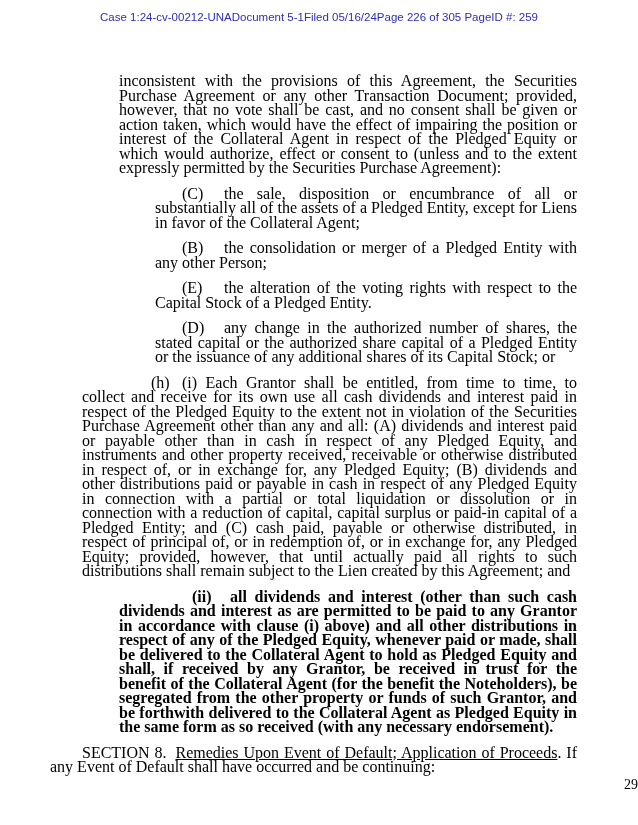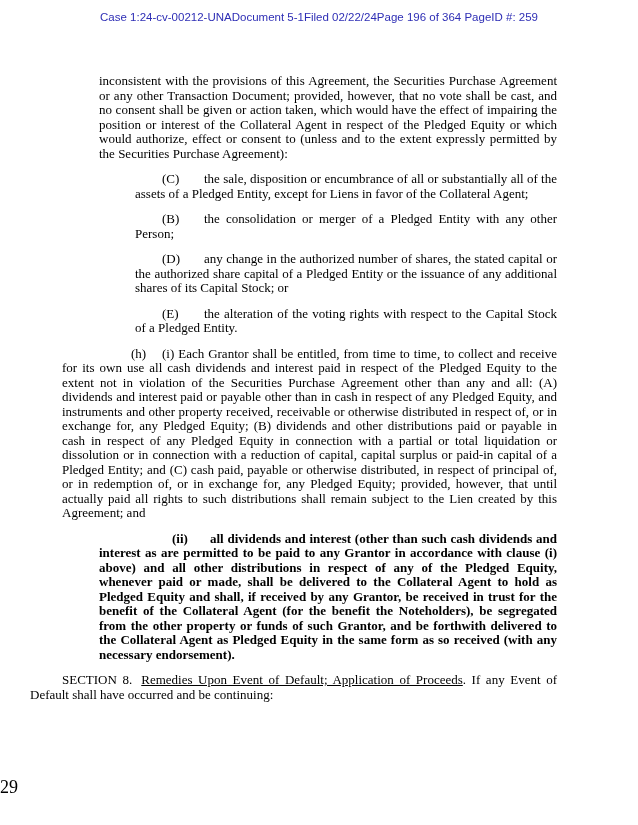--- a/index.html
+++ b/index.html
@@ -19,77 +19,77 @@
     right: 0;
     display: flex;
     justify-content: center;
     font-family: "Liberation Sans", sans-serif;
     font-size: 11.5px;
     white-space: nowrap;
   }
   .body-text {
     position: absolute;
     top: 74px;
-    left: 62px;
+    left: 82px;
     width: 495px;
-    font-size: 13px;
+    font-size: 16px;
     line-height: 14.5px;
     text-align: justify;
   }
   .body-text p { margin: 0 0 11px 0; }
   .p-intro   { margin-left: 37px !important; }
   .p-item    { margin-left: 73px !important; text-indent: 27px; }
   .p-h       { text-indent: 69px; }
   .p-ii      { margin-left: 37px !important; text-indent: 73px; font-weight: bold; }
   .p-sec8    { margin-left: -32px !important; width: 527px; text-indent: 32px; margin-bottom: 0 !important; }
   .clause-label    { display: inline-block; width: 42px; text-indent: 0; }
   .clause-label-h  { display: inline-block; width: 31px; text-indent: 0; }
   .clause-label-ii { display: inline-block; width: 38px; text-indent: 0; }
   .sec8-prefix { margin-right: 9px; }
   .underlined { text-decoration: underline; }
   .page-number {
     position: absolute;
     top: 777px;
     left: 0;
     right: 0;
-    text-align: left;
-    font-size: 18px;
+    text-align: right;
+    font-size: 14px;
   }
 </style>
 </head>
 <body>
 
 <div class="page">
 
   <div class="court-header" style="color: rgb(46, 46, 181);">
     <span>Case 1:24-cv-00212-UNA</span>
     <span>Document 5-1</span>
-    <span>Filed 02/22/24</span>
-    <span>Page 196 of 364 PageID #: 259</span>
+    <span>Filed 05/16/24</span>
+    <span>Page 226 of 305 PageID #: 259</span>
   </div>
 
   <div class="body-text">
 
     <p class="p-intro">inconsistent with the provisions of this Agreement, the Securities Purchase Agreement or any other Transaction Document; provided, however, that no vote shall be cast, and no consent shall be given or action taken, which would have the effect of impairing the position or interest of the Collateral Agent in respect of the Pledged Equity or which would authorize, effect or consent to (unless and to the extent expressly permitted by the Securities Purchase Agreement):</p>
 
 
     <p class="p-item">
       <span class="clause-label">(C)</span><span>the sale, disposition or encumbrance of all or substantially all of the assets of a Pledged Entity, except for Liens in favor of the Collateral Agent;</span>
     </p>
 
     <p class="p-item">
       <span class="clause-label">(B)</span><span>the consolidation or merger of a Pledged Entity with any other Person;</span>
     </p>
 
     <p class="p-item">
-      <span class="clause-label">(D)</span><span>any change in the authorized number of shares, the stated capital or the authorized share capital of a Pledged Entity or the issuance of any additional shares of its Capital Stock; or</span>
+      <span class="clause-label">(E)</span><span>the alteration of the voting rights with respect to the Capital Stock of a Pledged Entity.</span>
     </p>
 
     <p class="p-item">
-      <span class="clause-label">(E)</span><span>the alteration of the voting rights with respect to the Capital Stock of a Pledged Entity.</span>
+      <span class="clause-label">(D)</span><span>any change in the authorized number of shares, the stated capital or the authorized share capital of a Pledged Entity or the issuance of any additional shares of its Capital Stock; or</span>
     </p>
 
     <p class="p-h">
       <span class="clause-label-h">(h)</span><span>(i) Each Grantor shall be entitled, from time to time, to collect and receive for its own use all cash dividends and interest paid in respect of the Pledged Equity to the extent not in violation of the Securities Purchase Agreement other than any and all: (A) dividends and interest paid or payable other than in cash in respect of any Pledged Equity, and instruments and other property received, receivable or otherwise distributed in respect of, or in exchange for, any Pledged Equity; (B) dividends and other distributions paid or payable in cash in respect of any Pledged Equity in connection with a partial or total liquidation or dissolution or in connection with a reduction of capital, capital surplus or paid-in capital of a Pledged Entity; and (C) cash paid, payable or otherwise distributed, in respect of principal of, or in redemption of, or in exchange for, any Pledged Equity; provided, however, that until actually paid all rights to such distributions shall remain subject to the Lien created by this Agreement; and</span>
     </p>
 
     <p class="p-ii">
       <span class="clause-label-ii">(ii)</span><span>all dividends and interest (other than such cash dividends and interest as are permitted to be paid to any Grantor in accordance with clause (i) above) and all other distributions in respect of any of the Pledged Equity, whenever paid or made, shall be delivered to the Collateral Agent to hold as Pledged Equity and shall, if received by any Grantor, be received in trust for the benefit of the Collateral Agent (for the benefit the Noteholders), be segregated from the other property or funds of such Grantor, and be forthwith delivered to the Collateral Agent as Pledged Equity in the same form as so received (with any necessary endorsement).</span>
     </p>
 

